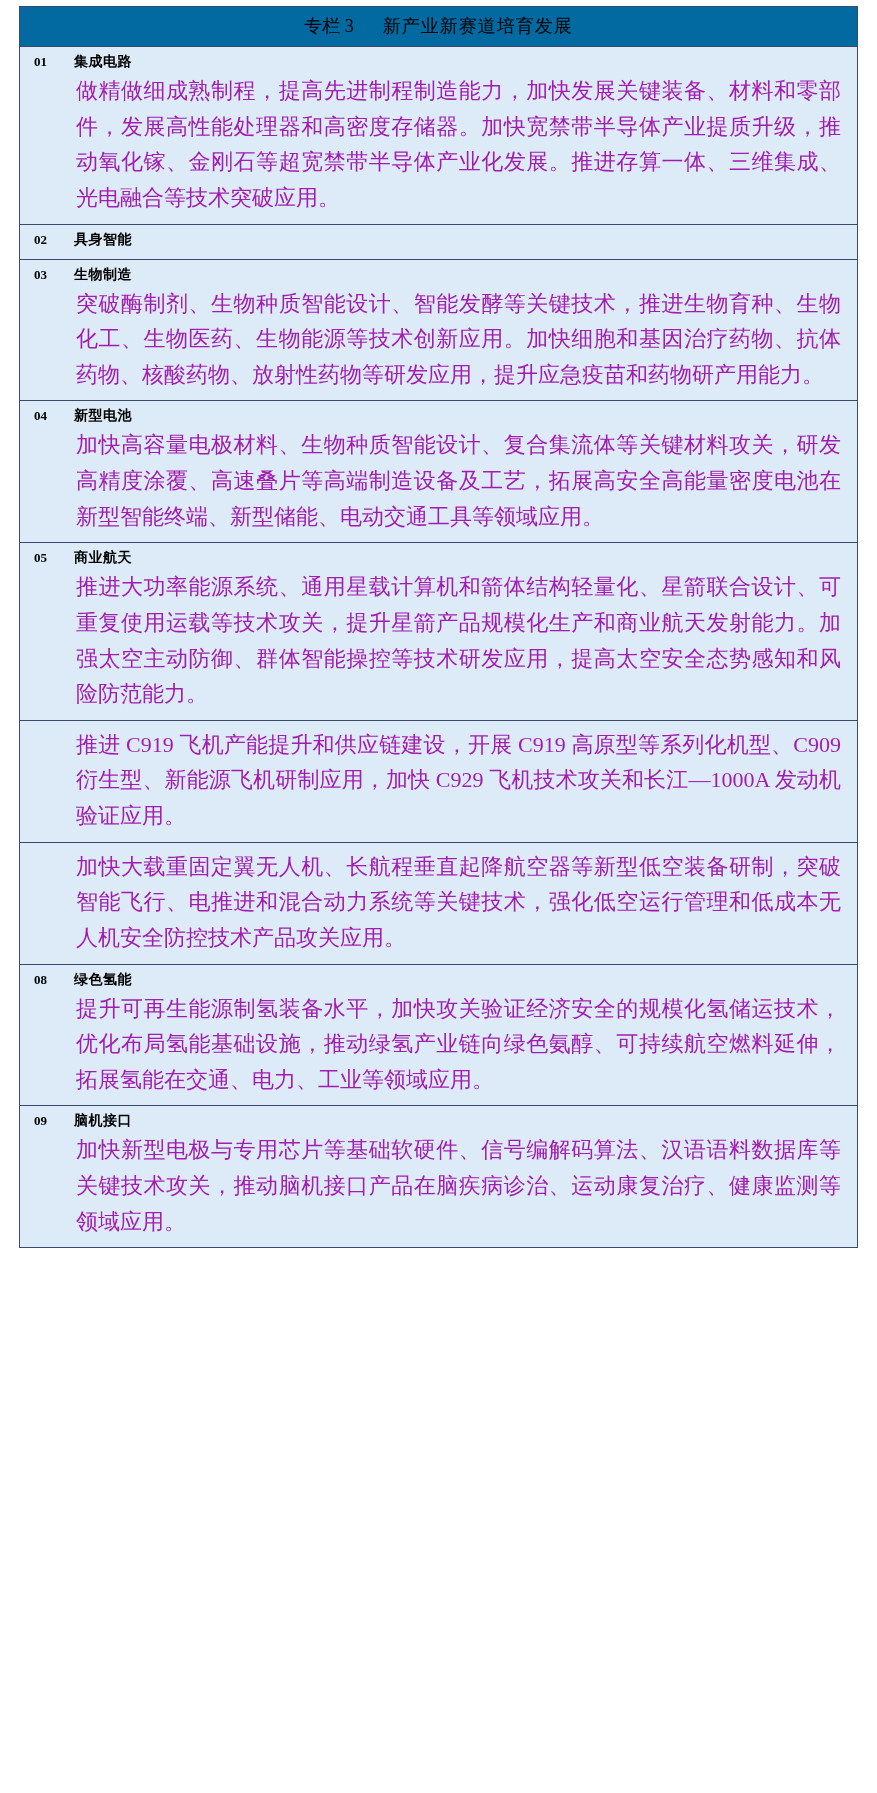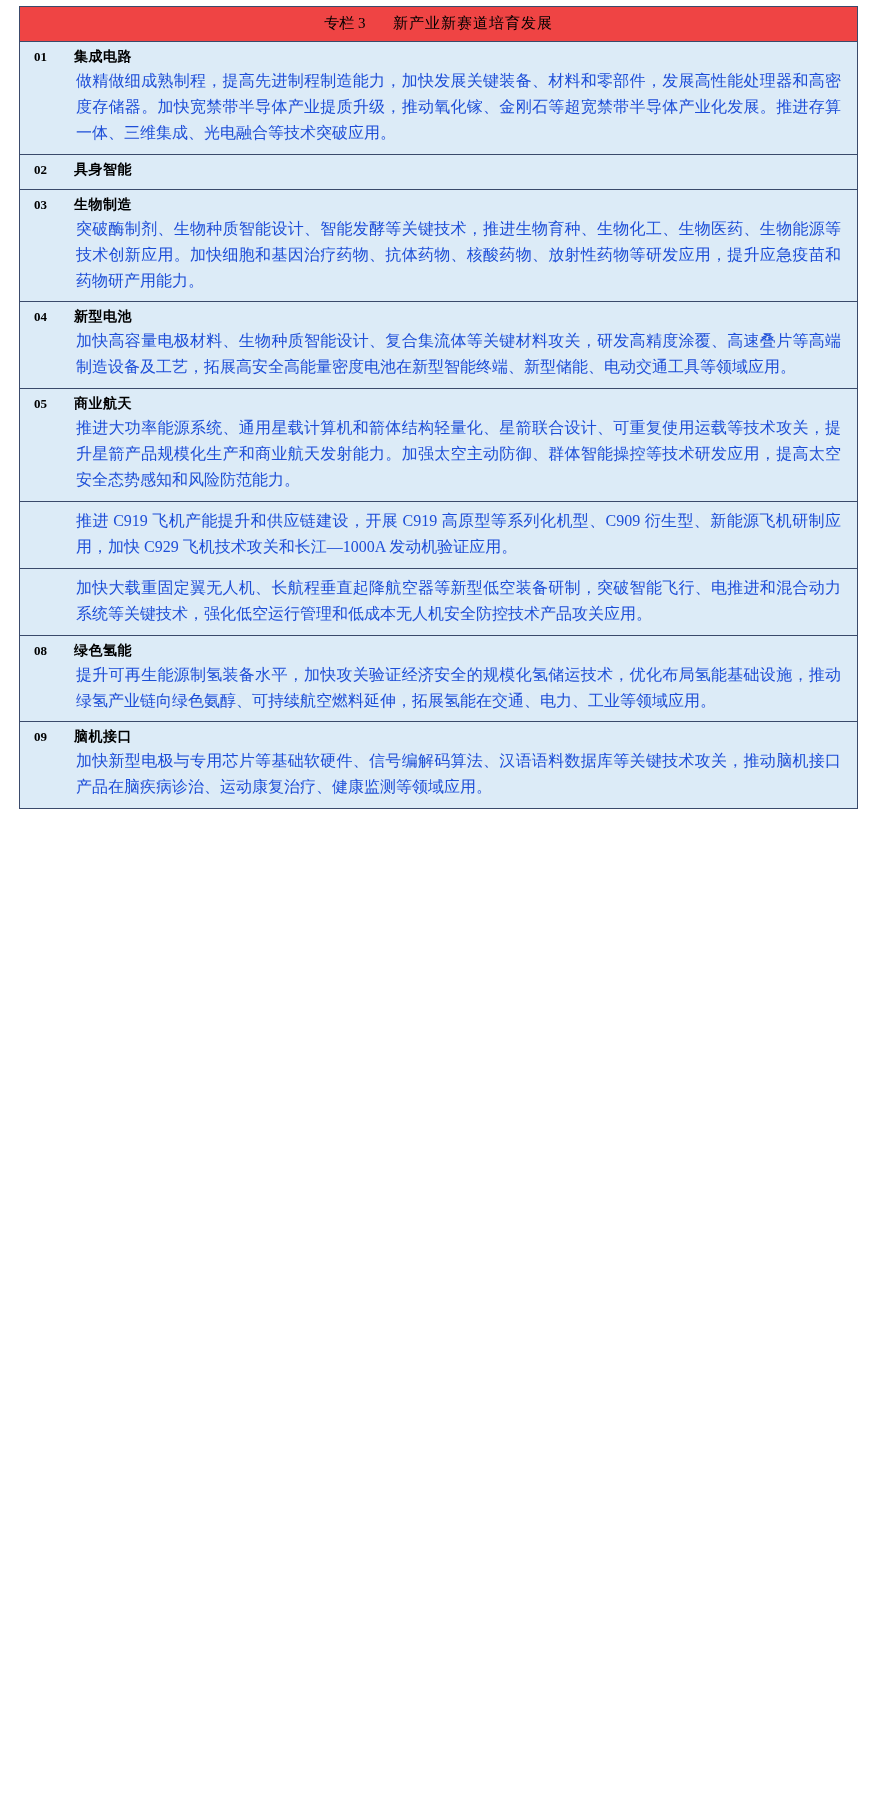--- a/index.html
+++ b/index.html
@@ -18,25 +18,25 @@
     position: relative;
   }
   .table {
     width: 839px;
     margin: 6px auto 0 auto;
     border: 1px solid #3a4a6b;
     box-sizing: border-box;
     background: #dcebf7;
   }
   .title-bar {
-    background: #ef4444;
+    background: #0369a1;
     border-bottom: 1px solid #3a4a6b;
     text-align: center;
     padding: 7px 0 8px 0;
-    font-size: 15px;
+    font-size: 18px;
     letter-spacing: 1px;
     color: #000;
     font-weight: 500;
   }
   .title-bar .t-num {
     letter-spacing: 0;
   }
   .row {
     border-bottom: 1px solid #3a4a6b;
     padding: 6px 14px 8px 14px;
@@ -58,23 +58,23 @@
     font-family: "Liberation Serif", serif;
     font-weight: bold;
   }
   .row-title {
     font-size: 14px;
     font-weight: bold;
     color: #000;
     letter-spacing: 0.5px;
   }
   .row-body {
-    font-size: 16px;
+    font-size: 22px;
     line-height: 1.62;
-    color: #1d4ed8;
+    color: #a21caf;
     text-align: justify;
     text-justify: inter-ideograph;
     padding-left: 42px;
     padding-right: 2px;
     letter-spacing: 0px;
   }
 </style>
 </head>
 <body>
 

